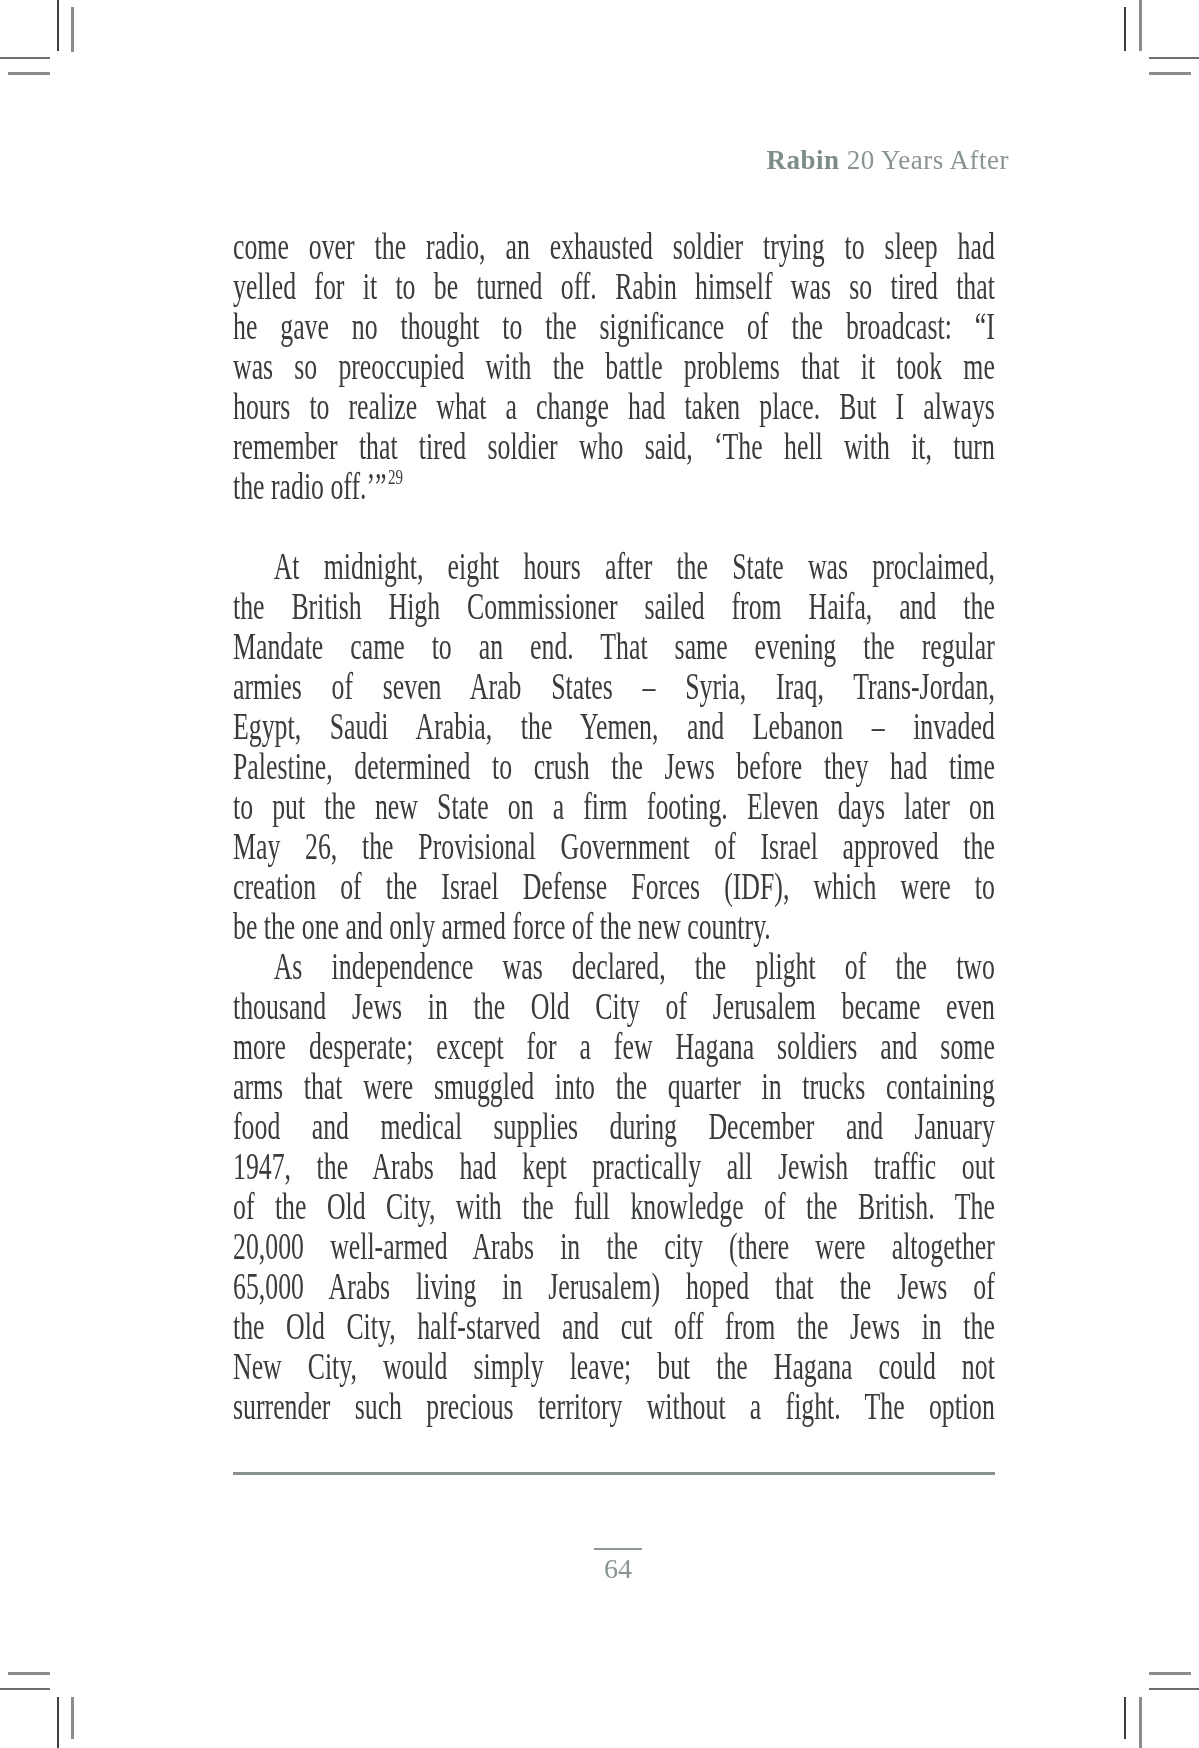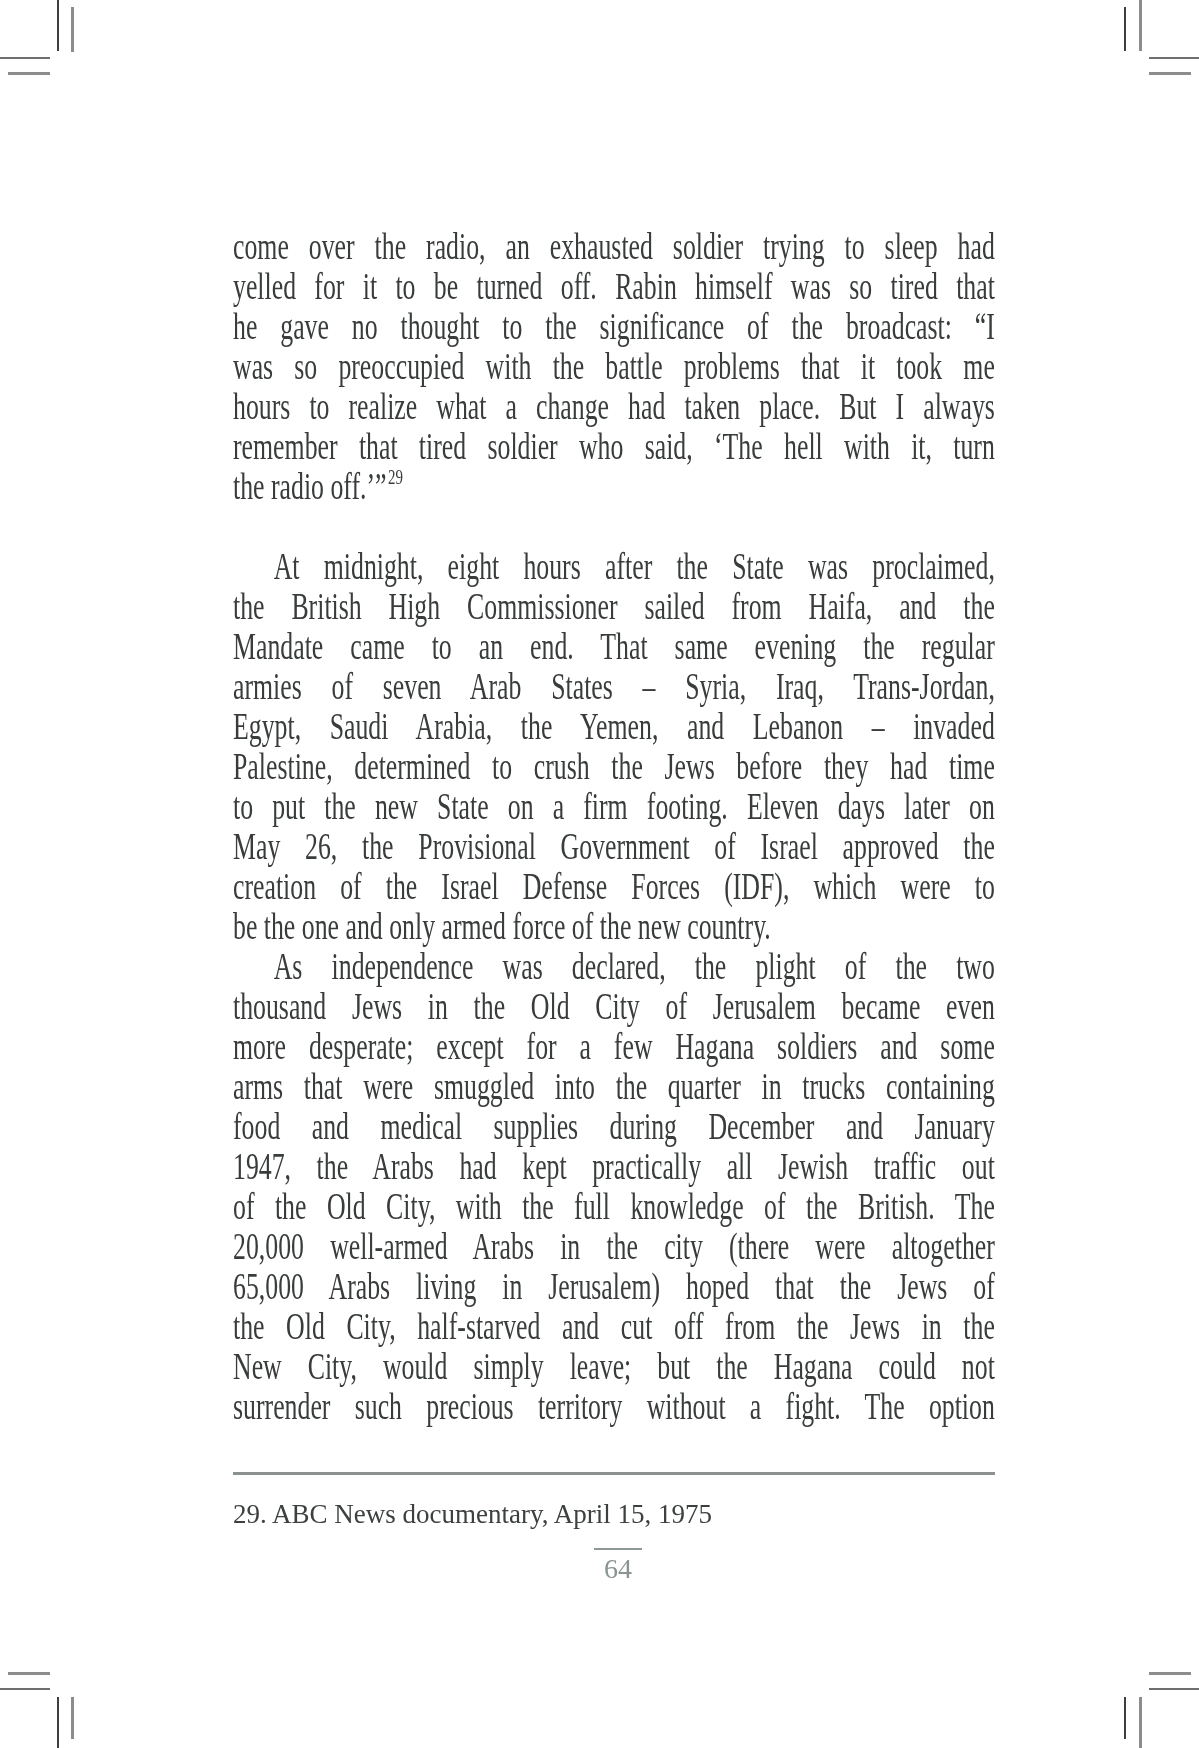--- a/index.html
+++ b/index.html
@@ -98,20 +98,23 @@
   <div class="cm light cm-bl-h1"></div>
   <div class="cm mid   cm-bl-h2"></div>
   <div class="cm dark  cm-bl-v1"></div>
   <div class="cm light cm-bl-v2"></div>
 
   <div class="cm light cm-br-h1"></div>
   <div class="cm mid   cm-br-h2"></div>
   <div class="cm dark  cm-br-v1"></div>
   <div class="cm light cm-br-v2"></div>
 
+  <div class="header">
+    <span class="hbold">Rabin</span><span> 20 Years After</span>
+  </div>
 
   <div class="bodyblock">
       <div class="para">
         <div class="bline">come over the radio, an exhausted soldier trying to sleep had</div>
         <div class="bline">yelled for it to be turned off. Rabin himself was so tired that</div>
         <div class="bline">he gave no thought to the significance of the broadcast: “I</div>
         <div class="bline">was so preoccupied with the battle problems that it took me</div>
         <div class="bline">hours to realize what a change had taken place. But I always</div>
         <div class="bline">remember that tired soldier who said, ‘The hell with it, turn</div>
         <div class="bline lastline">the radio off.’”<sup>29</sup></div>
@@ -138,20 +141,19 @@
         <div class="bline">of the Old City, with the full knowledge of the British. The</div>
         <div class="bline">20,000 well-armed Arabs in the city (there were altogether</div>
         <div class="bline">65,000 Arabs living in Jerusalem) hoped that the Jews of</div>
         <div class="bline">the Old City, half-starved and cut off from the Jews in the</div>
         <div class="bline">New City, would simply leave; but the Hagana could not</div>
         <div class="bline">surrender such precious territory without a fight. The option</div>
       </div>
     </div>
 
   <div class="fnrule"></div>
-  <div class="footnote">29. ABC News documentary, April 15, 1975</div>
 
   <div class="folio">
     <div class="overline"></div>
     <div class="num">64</div>
   </div>
 
 </div>
 
 </body></html>

